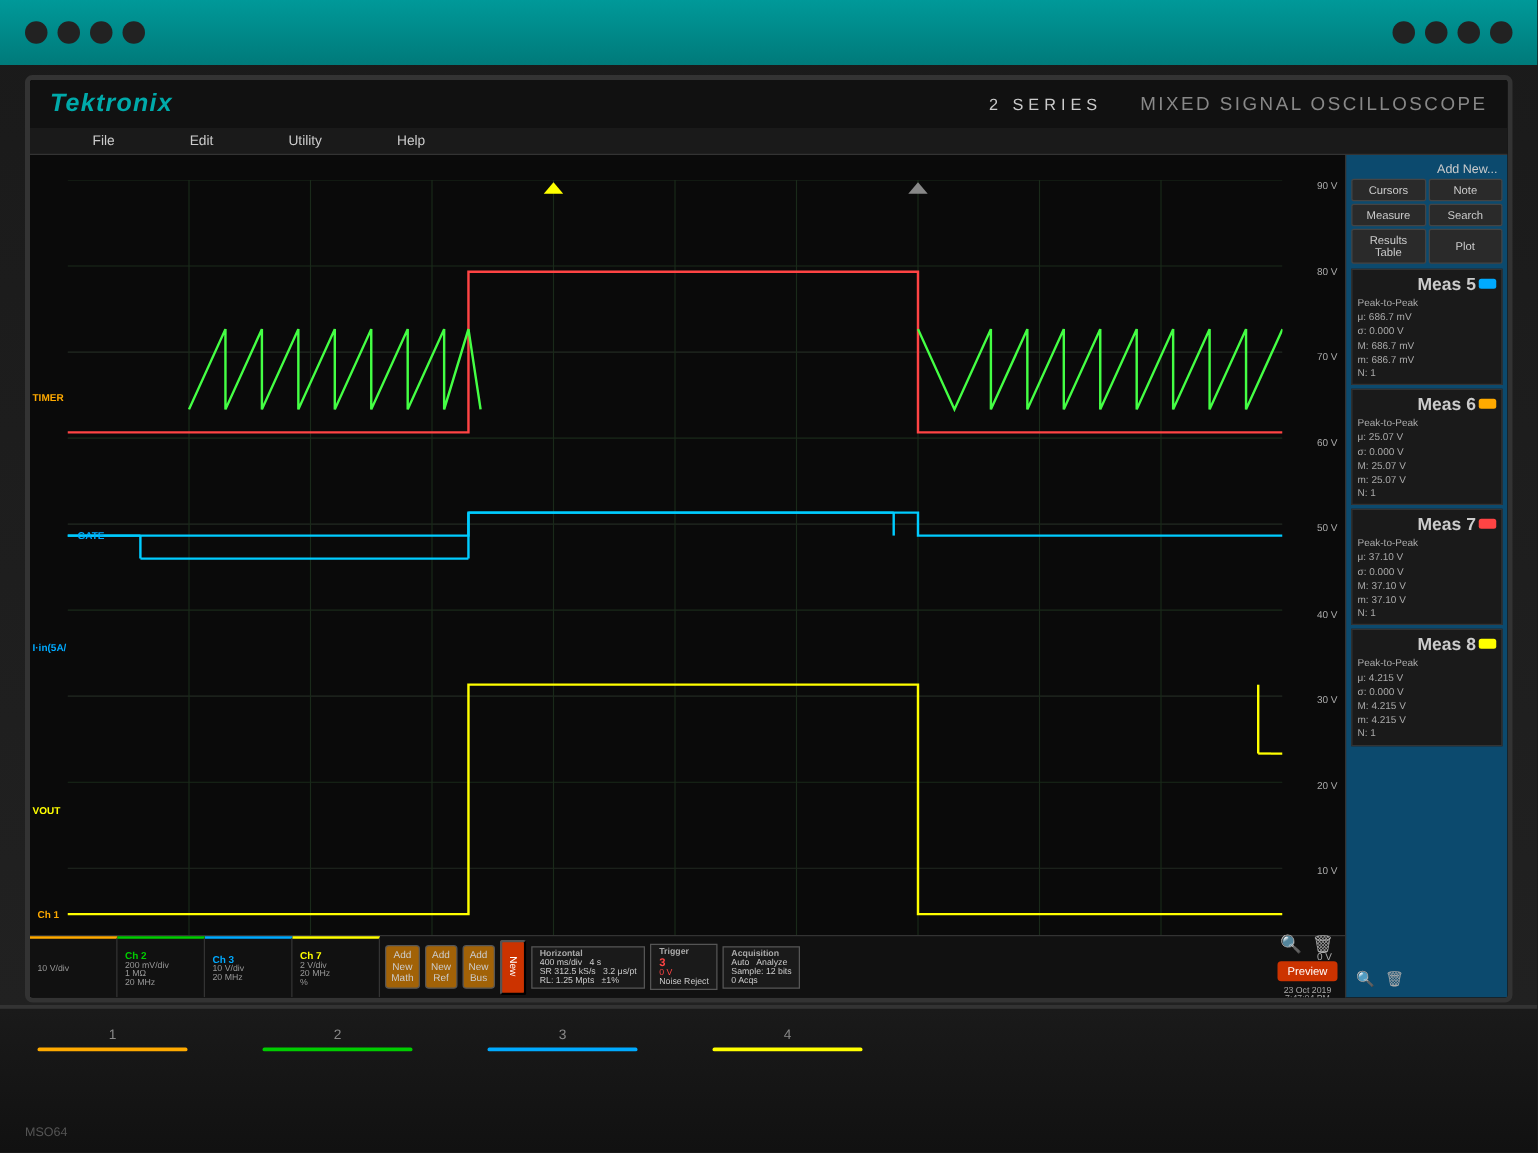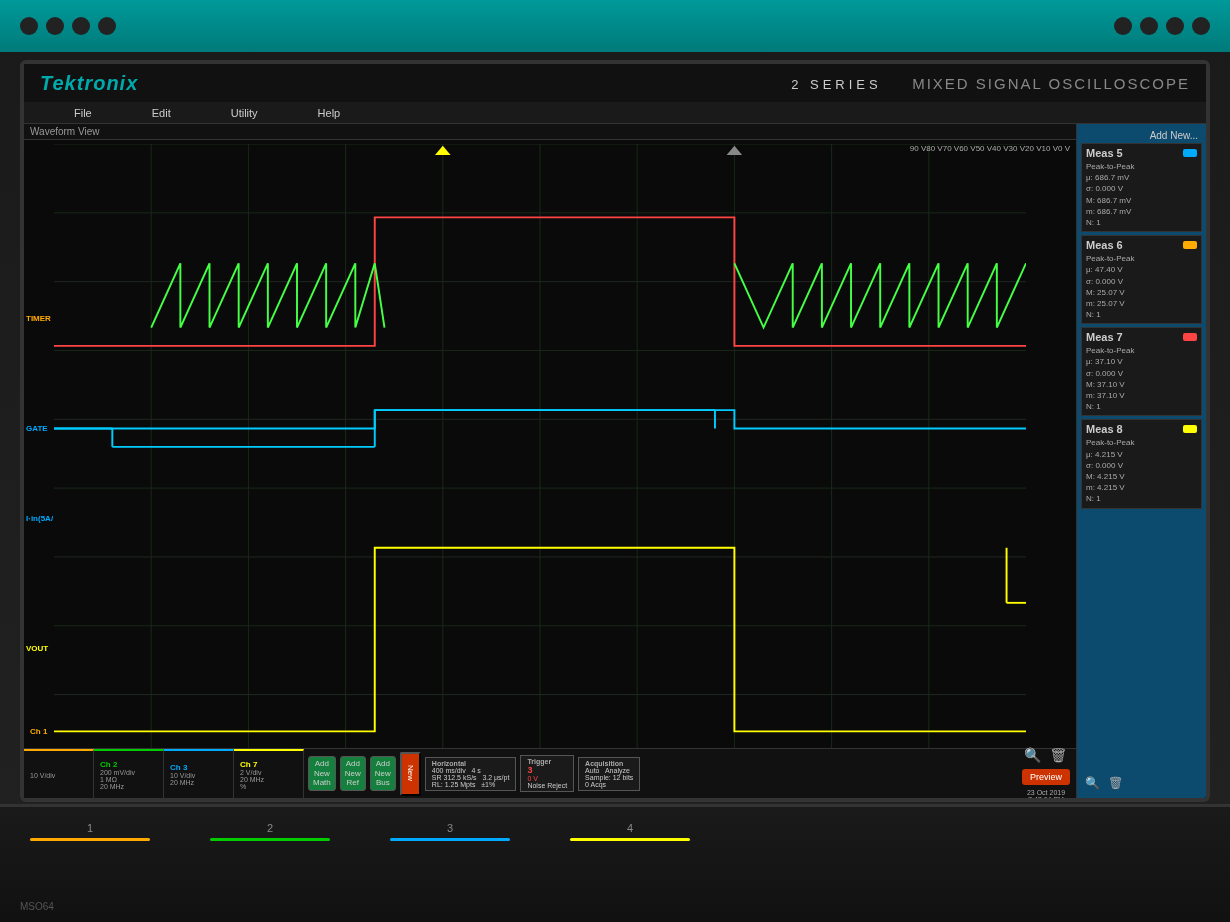--- a/index.html
+++ b/index.html
@@ -159,22 +159,23 @@
 
     .meas-header {
       display: flex;
       justify-content: space-between;
       align-items: center;
       margin-bottom: 2px;
     }
 
     .meas-title {
       color: #ccc;
-      font-size: 11px;
+      font-size: 14px;
       font-weight: bold;
+      margin-left: 48px;
     }
 
     .meas-badge {
       width: 14px;
       height: 8px;
       border-radius: 2px;
     }
 
     .meas-row {
       color: #aaa;
@@ -226,21 +227,21 @@
 
     .bottom-controls {
       display: flex;
       align-items: center;
       flex: 1;
       gap: 4px;
       padding: 0 4px;
     }
 
     .ctrl-btn {
-      background: #15803d;
+      background: #a16207;
       border: 1px solid #555;
       border-radius: 3px;
       color: #ccc;
       font-size: 8px;
       padding: 2px 4px;
       cursor: pointer;
       text-align: center;
       line-height: 1.2;
     }
 
@@ -386,30 +387,29 @@
     <div class="menu-bar">
       <span class="menu-item">File</span>
       <span class="menu-item">Edit</span>
       <span class="menu-item">Utility</span>
       <span class="menu-item">Help</span>
     </div>
 
     <div class="main-content">
 
       <div class="waveform-area">
-        <div class="waveform-title">Waveform View</div>
 
         <div style="position:absolute;top:20px;left:2px;z-index:10;">
           <div style="color:#ffaa00;font-size:8px;font-weight:bold;position:absolute;top:170px;">TIMER</div>
-          <div style="color:#00aaff;font-size:8px;font-weight:bold;position:absolute;top:280px;">GATE</div>
+          <div style="color:#00aaff;font-size:8px;font-weight:bold;position:absolute;top:280px;margin-left:36px;">GATE</div>
           <div style="color:#00aaff;font-size:8px;font-weight:bold;position:absolute;top:370px;">I·in(5A/</div>
           <div style="color:#ffff00;font-size:8px;font-weight:bold;position:absolute;top:500px;">VOUT</div>
         </div>
 
-        <div style="position:absolute;right:6px;top:20px;bottom:28px;display:flex;flex-direction:row;justify-content:space-between;z-index:5;">
+        <div style="position:absolute;right:6px;top:20px;bottom:28px;display:flex;flex-direction:column;justify-content:space-between;z-index:5;">
           <span class="y-label">90 V</span>
           <span class="y-label">80 V</span>
           <span class="y-label">70 V</span>
           <span class="y-label">60 V</span>
           <span class="y-label">50 V</span>
           <span class="y-label">40 V</span>
           <span class="y-label">30 V</span>
           <span class="y-label">20 V</span>
           <span class="y-label">10 V</span>
           <span class="y-label">0 V</span>
@@ -567,41 +567,49 @@
             <button class="preview-btn">Preview</button>
             <div style="color:#aaa;font-size:7px;text-align:center;">23 Oct 2019<br>7:47:04 PM</div>
           </div>
         </div>
 
       </div>
 
       <div class="right-panel">
         <div class="add-new-btn">Add New...</div>
 
+        <div class="panel-buttons">
+          <button class="panel-btn">Cursors</button>
+          <button class="panel-btn">Note</button>
+          <button class="panel-btn">Measure</button>
+          <button class="panel-btn">Search</button>
+          <button class="panel-btn">Results Table</button>
+          <button class="panel-btn">Plot</button>
+        </div>
 
         <div class="meas-card">
           <div class="meas-header">
             <span class="meas-title">Meas 5</span>
             <div class="meas-badge" style="background:#00aaff;"></div>
           </div>
           <div class="meas-row">Peak-to-Peak</div>
           <div class="meas-row">μ: 686.7 mV</div>
           <div class="meas-row">σ: 0.000 V</div>
           <div class="meas-row">M: 686.7 mV</div>
           <div class="meas-row">m: 686.7 mV</div>
           <div class="meas-row">N: 1</div>
         </div>
 
         <div class="meas-card">
           <div class="meas-header">
             <span class="meas-title">Meas 6</span>
             <div class="meas-badge" style="background:#ffaa00;"></div>
           </div>
           <div class="meas-row">Peak-to-Peak</div>
-          <div class="meas-row">μ: 47.40 V</div>
+          <div class="meas-row">μ: 25.07 V</div>
           <div class="meas-row">σ: 0.000 V</div>
           <div class="meas-row">M: 25.07 V</div>
           <div class="meas-row">m: 25.07 V</div>
           <div class="meas-row">N: 1</div>
         </div>
 
         <div class="meas-card">
           <div class="meas-header">
             <span class="meas-title">Meas 7</span>
             <div class="meas-badge" style="background:#ff4444;"></div>

